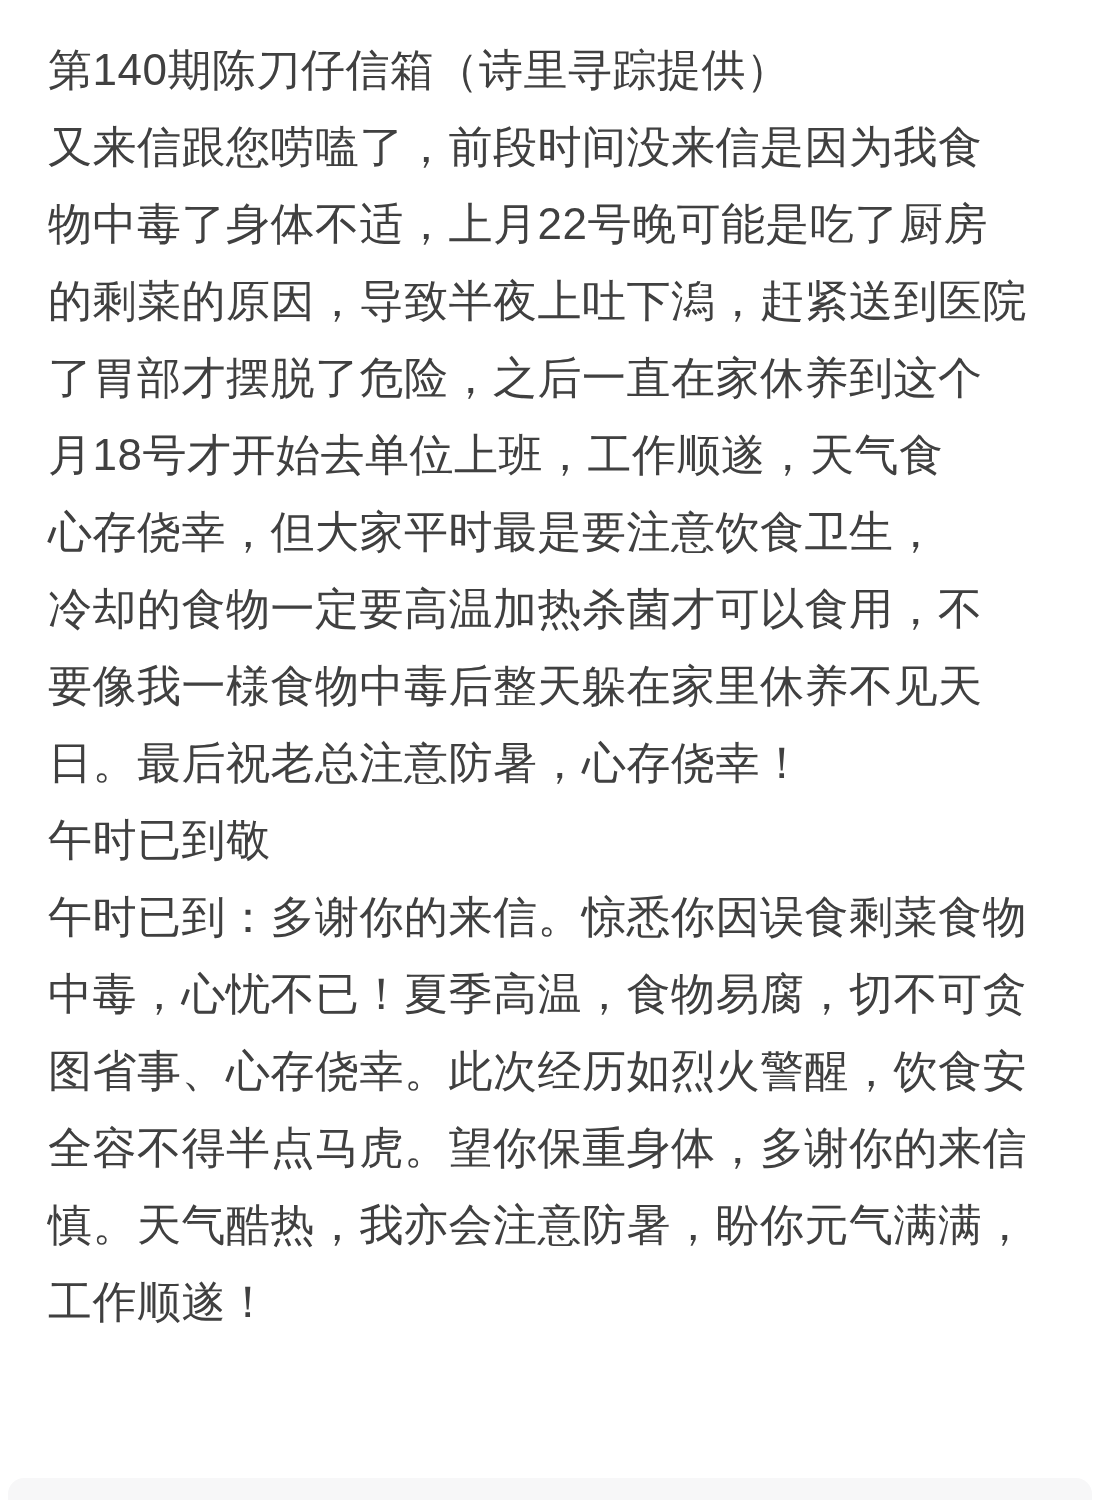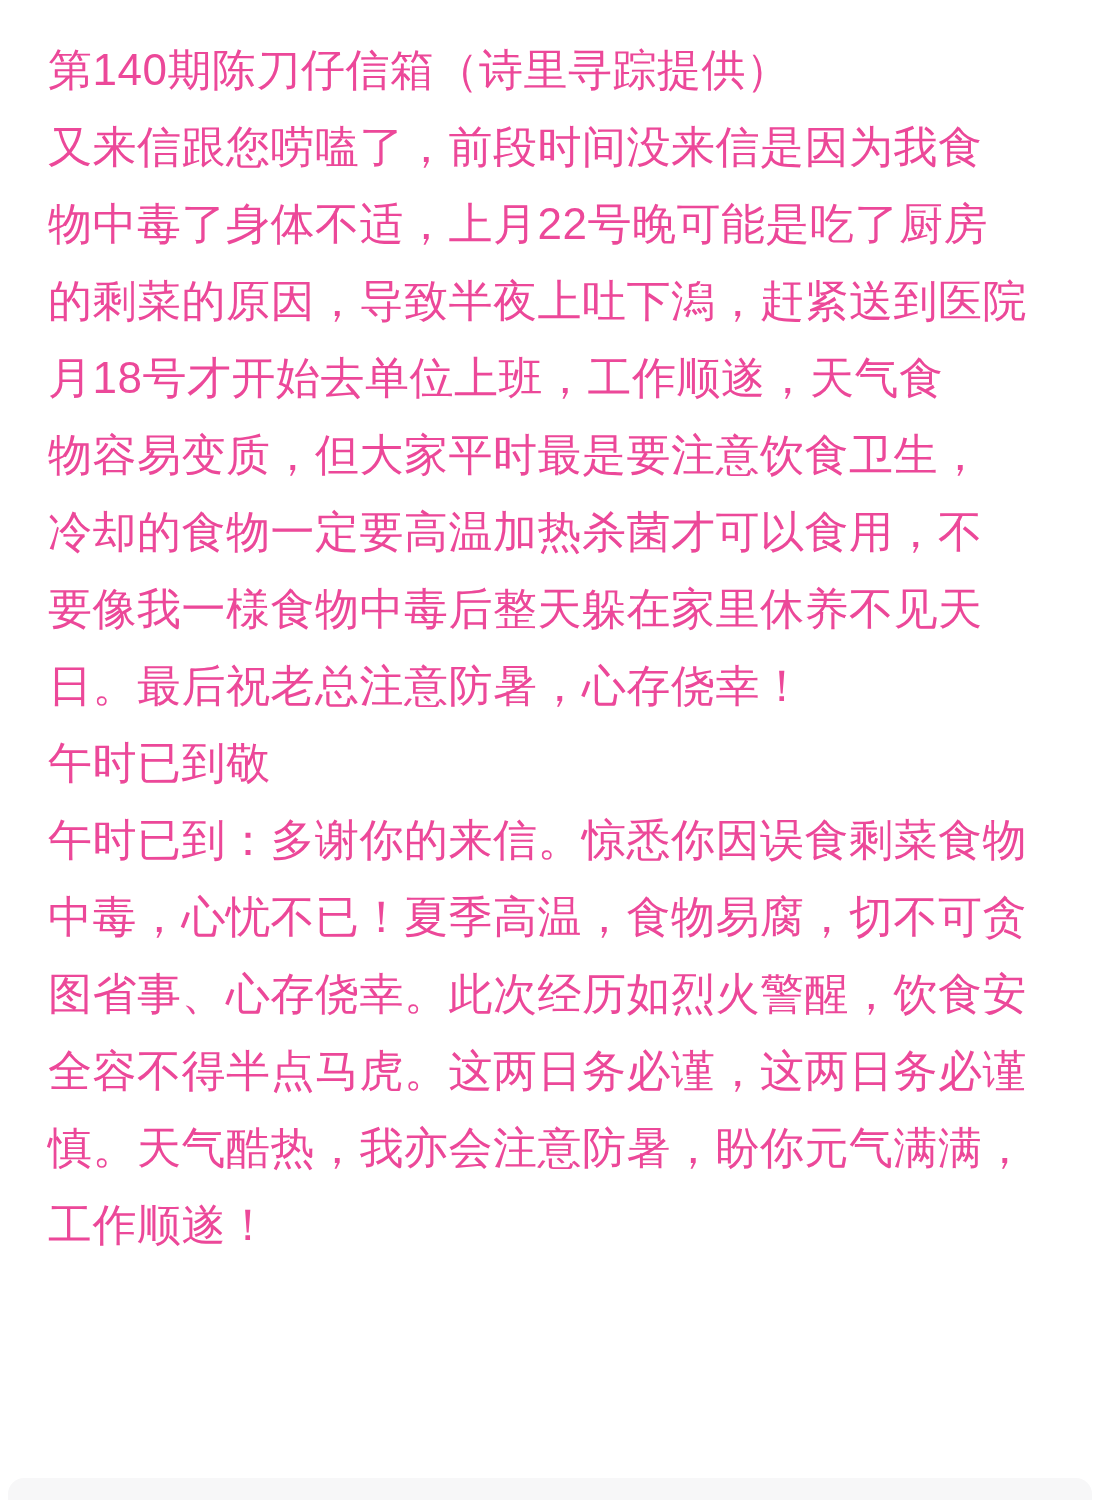--- a/index.html
+++ b/index.html
@@ -12,21 +12,21 @@
     height: 1500px;
     position: relative;
     overflow: hidden;
     font-family: "Liberation Sans", sans-serif;
   }
   .text-wrap {
     position: absolute;
     left: 48px;
     top: 31px;
     width: 1010px;
-    color: #ec4899;
+    color: #404040;
     font-size: 44px;
     line-height: 77px;
     letter-spacing: 0.5px;
     text-align: left;
     white-space: nowrap;
   }
   .line {
     height: 77px;
   }
   .bottom-card {
@@ -41,29 +41,30 @@
 </style>
 </head>
 <body>
 
 <div class="text-wrap">
   <div class="line">第140期陈刀仔信箱（诗里寻踪提供）</div>
 
   <div class="line">又来信跟您唠嗑了，前段时间没来信是因为我食</div>
   <div class="line">物中毒了身体不适，上月22号晚可能是吃了厨房</div>
   <div class="line">的剩菜的原因，导致半夜上吐下潟，赶紧送到医院</div>
+  <div class="line">了胃部才摆脱了危险，之后一直在家休养到这个</div>
   <div class="line">月18号才开始去单位上班，工作顺遂，天气食</div>
-  <div class="line">物容易变质，但大家平时最是要注意饮食卫生，</div>
+  <div class="line">心存侥幸，但大家平时最是要注意饮食卫生，</div>
   <div class="line">冷却的食物一定要高温加热杀菌才可以食用，不</div>
   <div class="line">要像我一様食物中毒后整天躲在家里休养不见天</div>
   <div class="line">日。最后祝老总注意防暑，心存侥幸！</div>
 
   <div class="line">午时已到敬</div>
 
   <div class="line">午时已到：多谢你的来信。惊悉你因误食剩菜食物</div>
   <div class="line">中毒，心忧不已！夏季高温，食物易腐，切不可贪</div>
   <div class="line">图省事、心存侥幸。此次经历如烈火警醒，饮食安</div>
-  <div class="line">全容不得半点马虎。这两日务必谨，这两日务必谨</div>
+  <div class="line">全容不得半点马虎。望你保重身体，多谢你的来信</div>
   <div class="line">慎。天气酷热，我亦会注意防暑，盼你元气满满，</div>
   <div class="line">工作顺遂！</div>
 </div>
 
 <div class="bottom-card"></div>
 
 </body></html>

